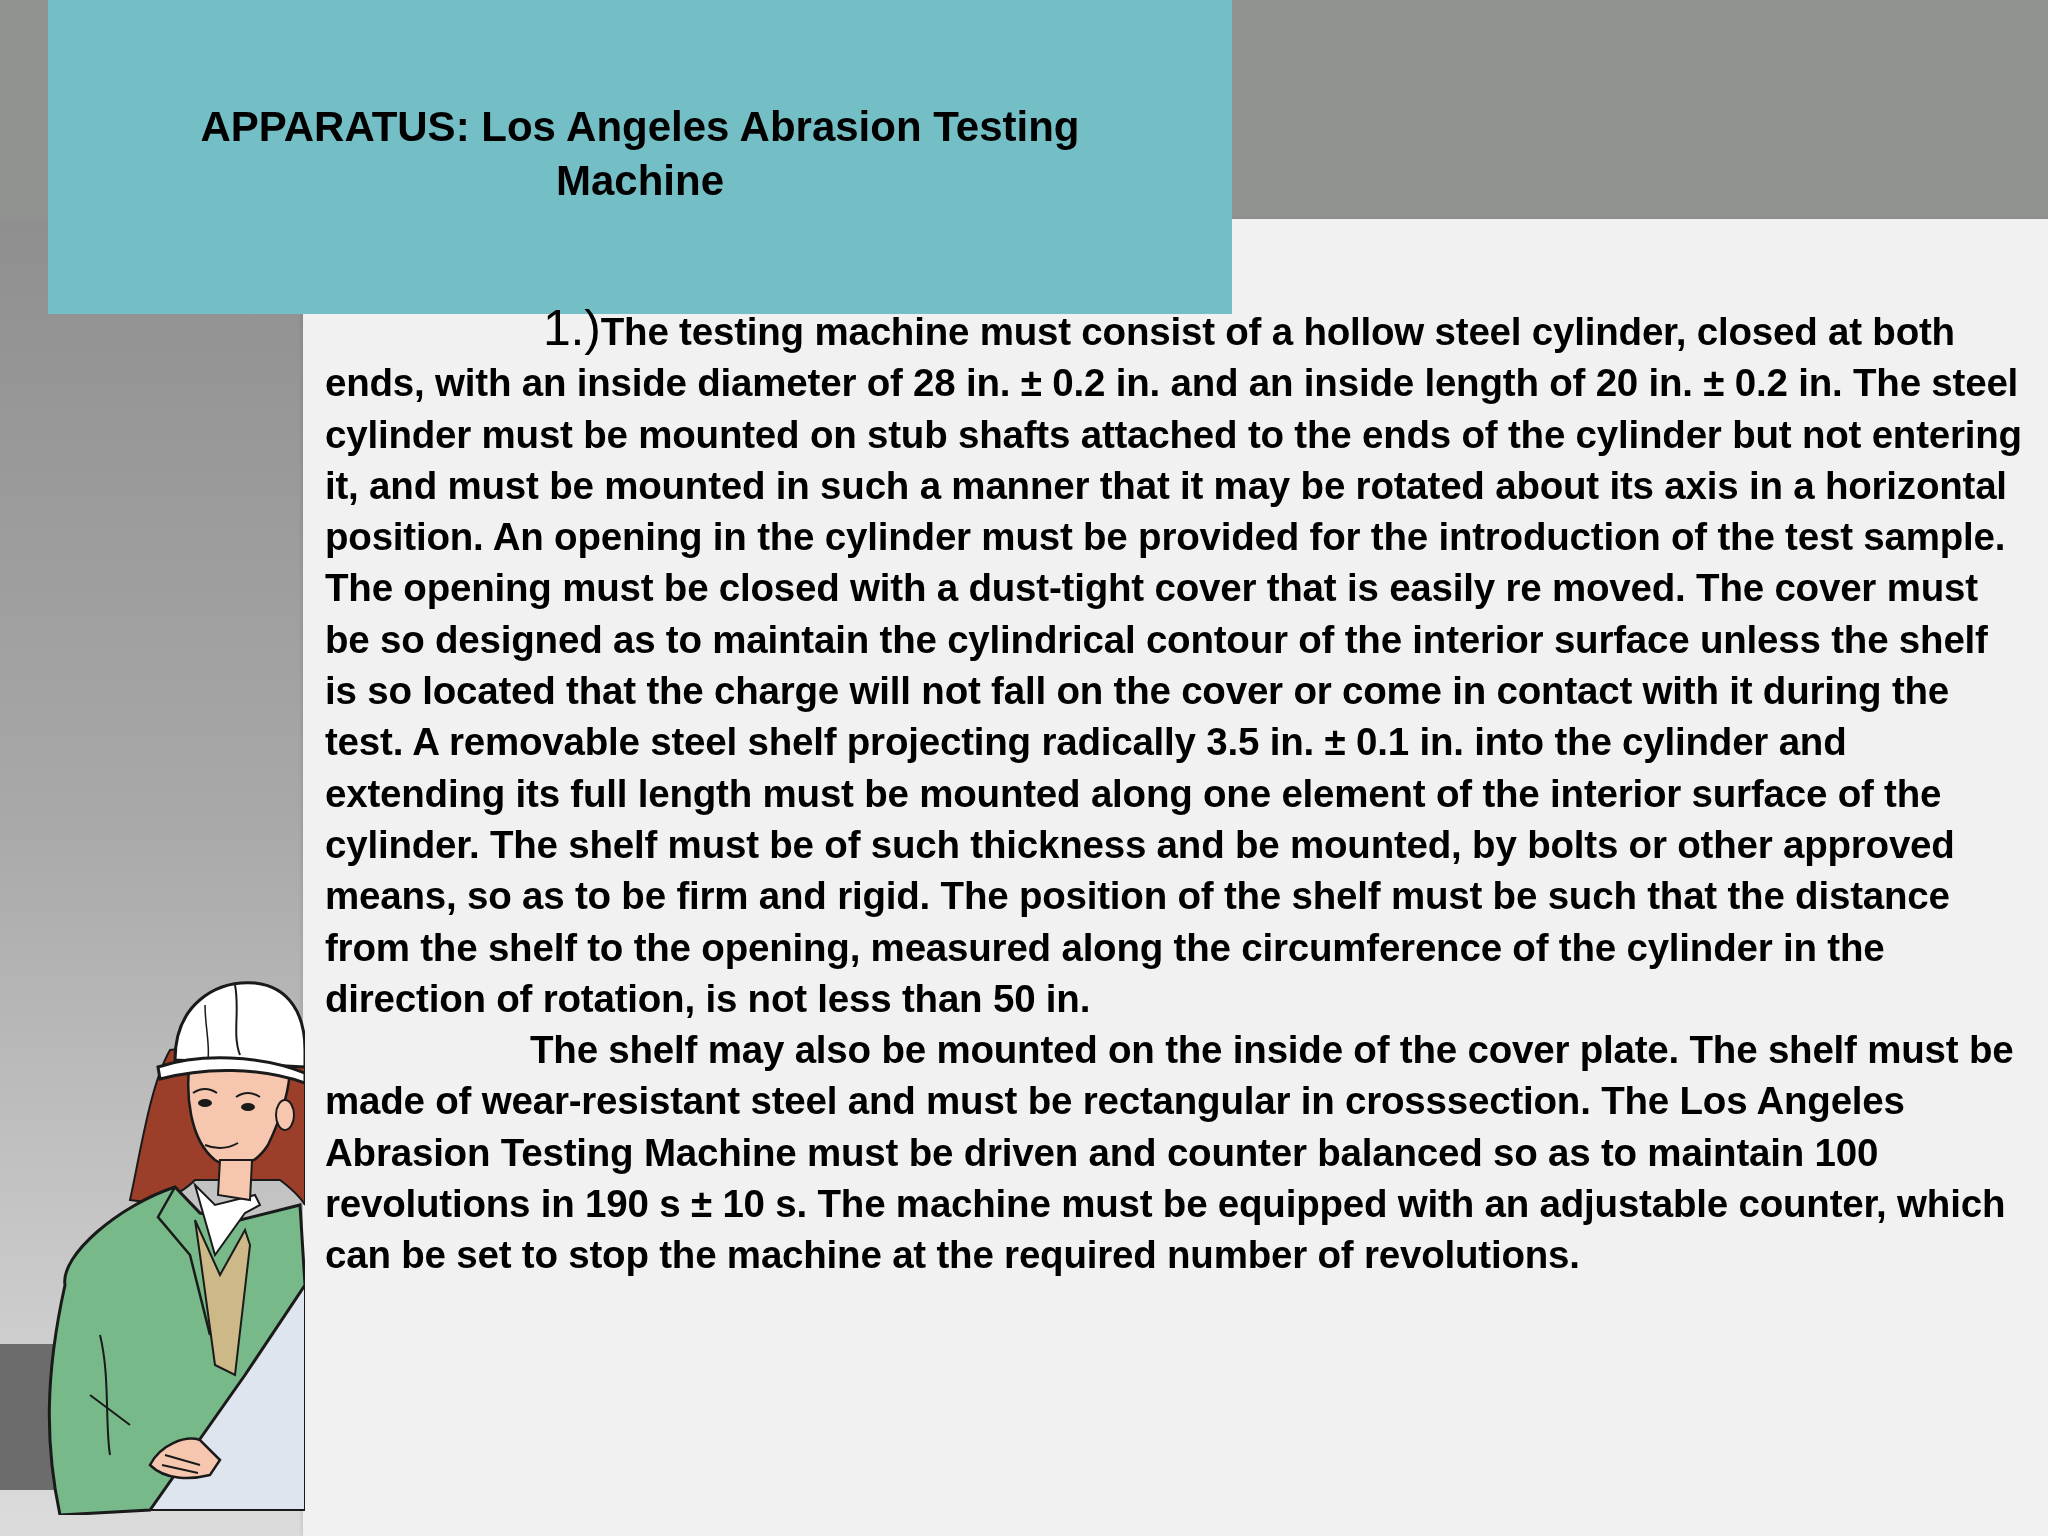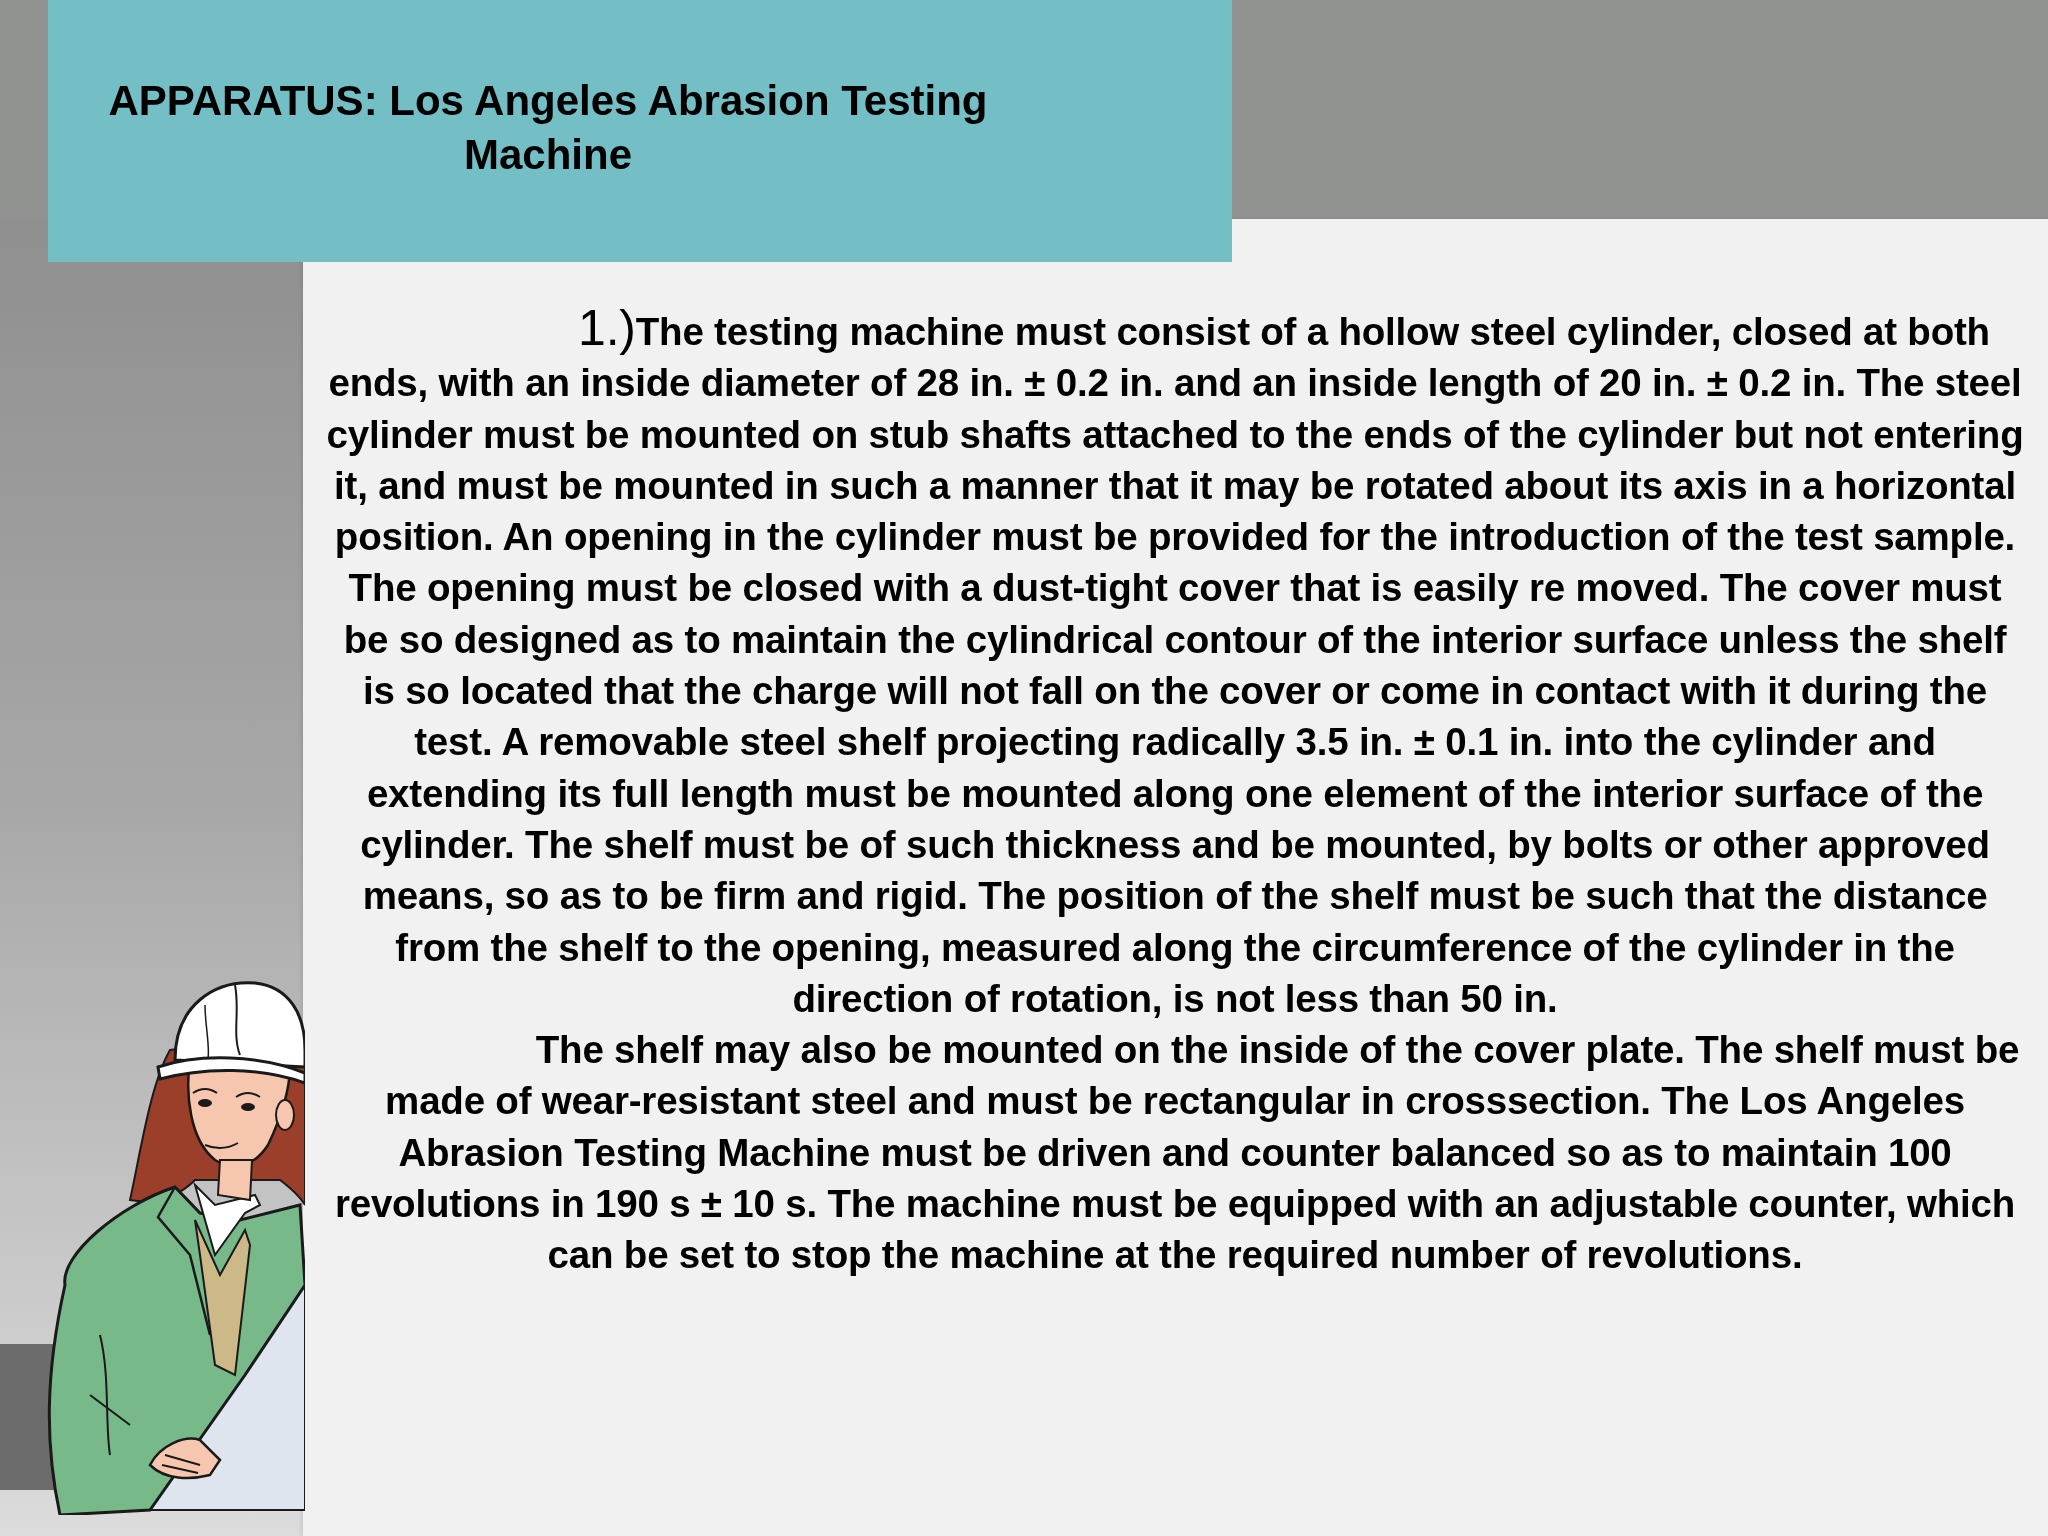--- a/index.html
+++ b/index.html
@@ -38,24 +38,25 @@
     .content-panel {
       position: absolute;
       left: 303px; top: 219px;
       width: 1745px; height: 1317px;
       background: #f1f1f1;
       box-shadow: -2px 0 3px rgba(0,0,0,0.08);
     }
     .title-box {
       position: absolute;
       left: 48px; top: 0;
-      width: 1184px; height: 262px;
+      width: 1184px; height: 314px;
       background: #74bec6;
       display: flex;
       align-items: center;
+      justify-content: center;
     }
     .title-text {
       margin: 0;
       width: 1000px;
       text-align: center;
       font-family: "Liberation Sans", sans-serif;
       font-weight: bold;
       font-size: 42px;
       line-height: 54px;
       color: #000;
@@ -67,21 +68,20 @@
       width: 1700px;
       font-family: "Liberation Sans", sans-serif;
       font-weight: bold;
       font-size: 38.5px;
       line-height: 51.3px;
       color: #000;
       letter-spacing: -0.2px;
     }
     .body-text p {
       margin: 0;
-      text-align: center;
     }
     .indent {
       display: inline-block;
       width: 218px;
     }
     .indent2 {
       display: inline-block;
       width: 205px;
     }
     .num-marker {

